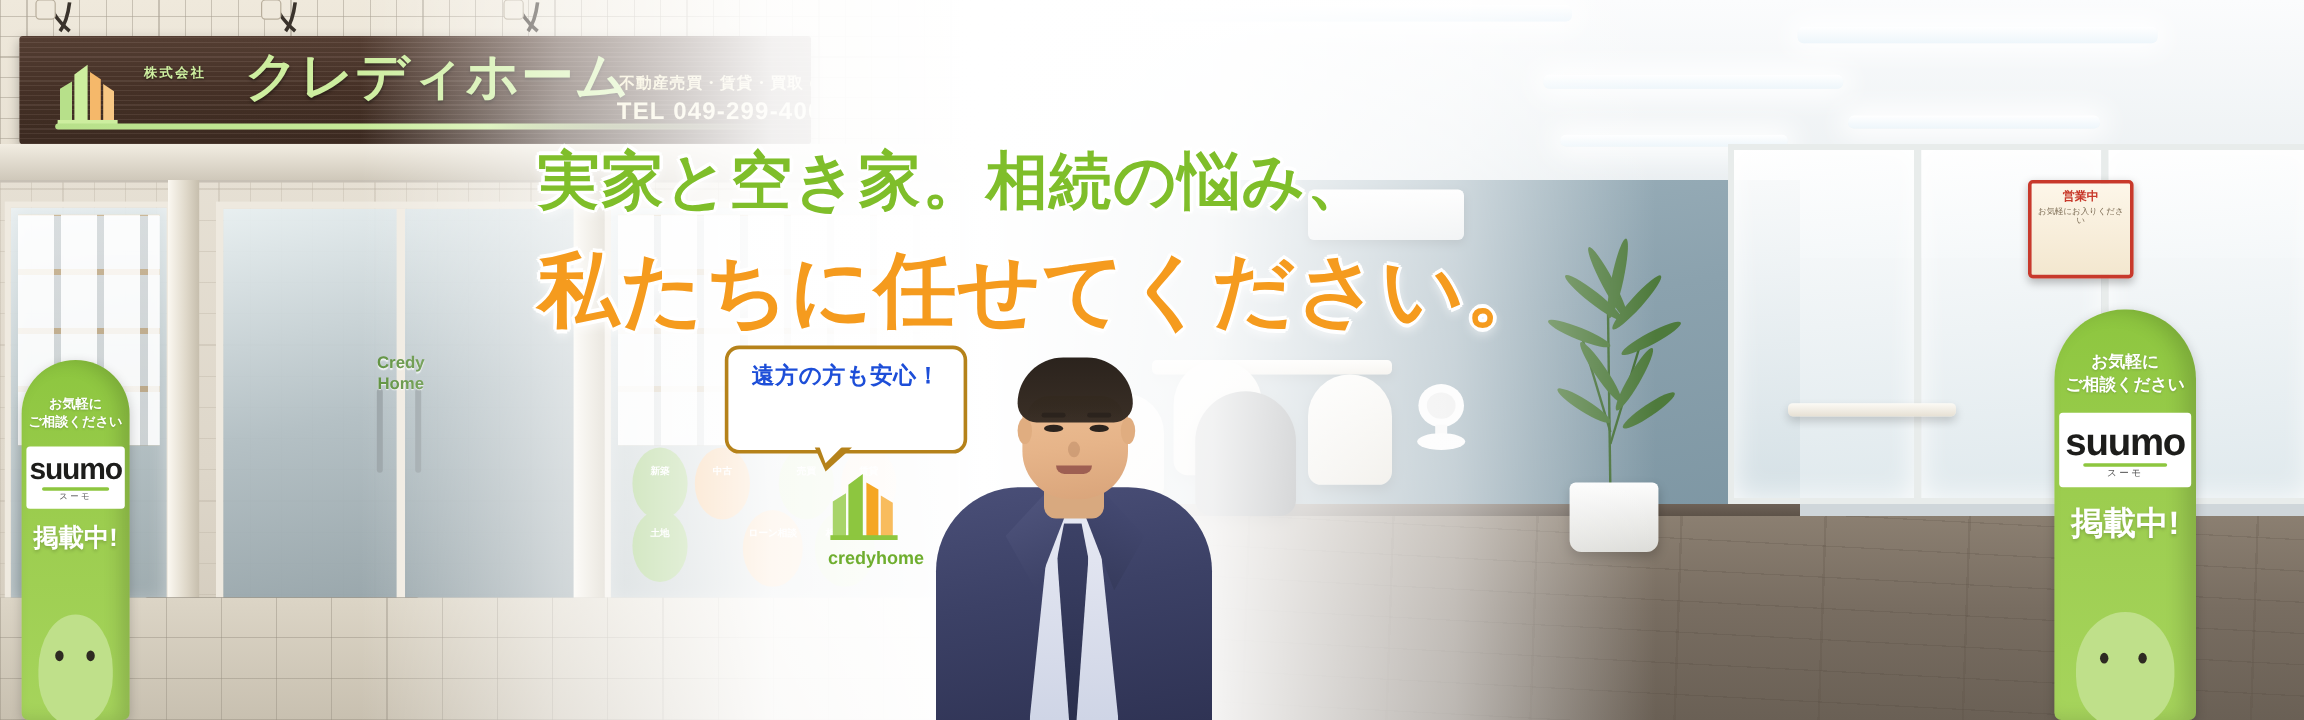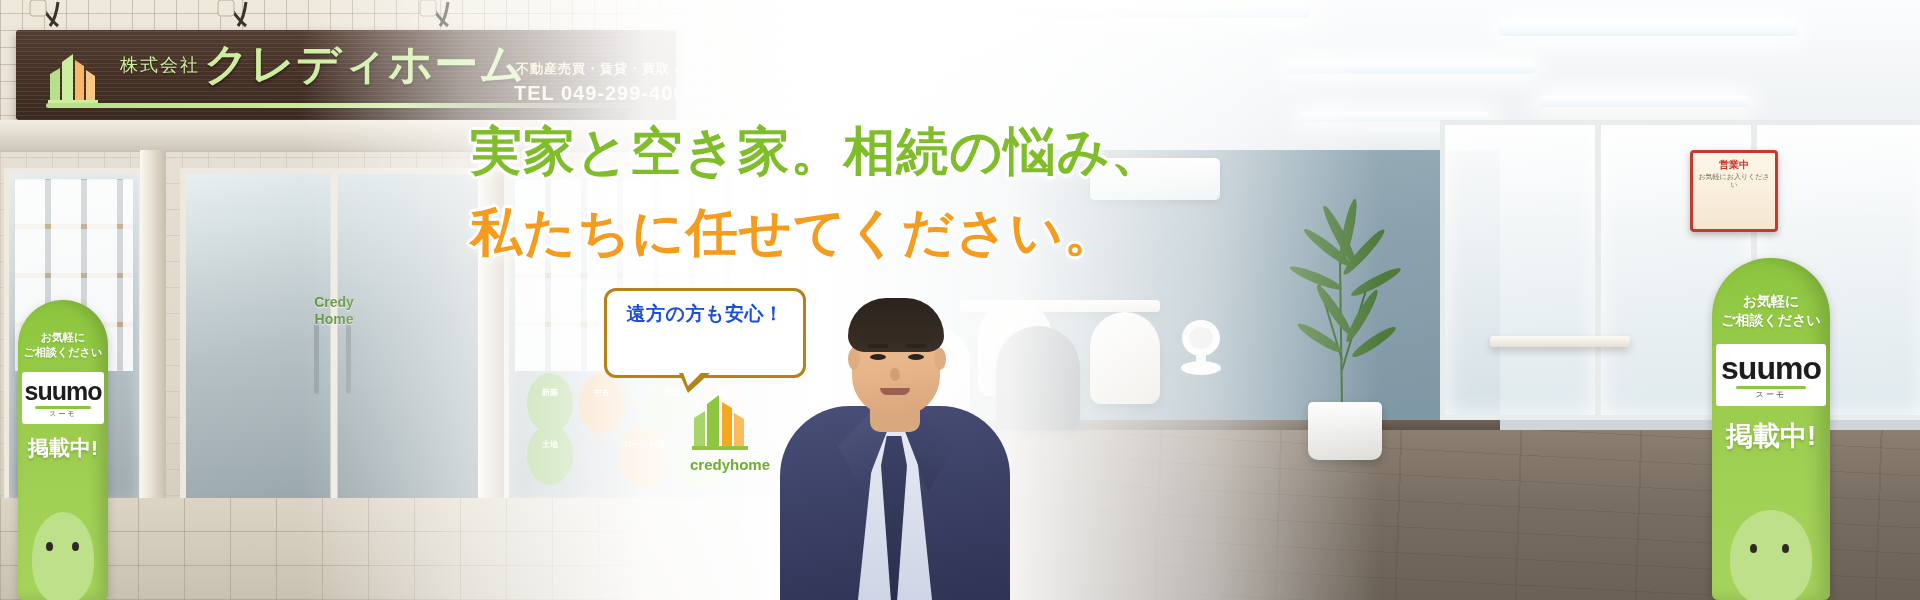--- a/index.html
+++ b/index.html
@@ -52,21 +52,21 @@
     position:absolute;left:30px;bottom:12px;width:600px;height:5px;
     background:linear-gradient(90deg,#b7e08a,#cdee9f 60%,rgba(205,238,159,0));
     border-radius:3px;
   }
   .sign-logo{
     position:absolute;left:30px;top:18px;width:66px;height:56px;
   }
   .sign-name{
     position:absolute;left:104px;top:26px;
     color:#cdee9f;
-    font-size:18px;font-weight:normal;letter-spacing:2px;
+    font-size:11px;font-weight:bold;letter-spacing:2px;
     text-shadow:0 1px 2px rgba(0,0,0,.5);
     line-height:1;
   }
   .sign-name-main{
     position:absolute;left:188px;top:12px;
     color:#cdee9f;
     font-size:44px;font-weight:bold;letter-spacing:1px;
     text-shadow:0 2px 3px rgba(0,0,0,.45);
     line-height:1;
     white-space:nowrap;
@@ -252,39 +252,39 @@
     left:300px;width:520px;
     background:linear-gradient(90deg, rgba(255,255,255,0) 0%, rgba(255,255,255,.55) 32%, rgba(255,255,255,.93) 66%, #ffffff 100%);
   }
   .fade-r{
     left:820px;width:560px;
     background:linear-gradient(90deg, #ffffff 0%, rgba(255,255,255,.93) 34%, rgba(255,255,255,.55) 70%, rgba(255,255,255,0) 100%);
   }
 
   
   .headline{
-    position:absolute;left:470px;top:118px;width:620px;
+    position:absolute;left:448px;top:118px;width:620px;
     text-align:left;
     pointer-events:none;
   }
   .hl-line{
     font-weight:bold;
     letter-spacing:1px;
     line-height:1.28;
     white-space:nowrap;
   }
   .hl-1{
     font-size:52px;color:#7fbe2a;
     text-shadow:
       3px 0 0 #fff, -3px 0 0 #fff, 0 3px 0 #fff, 0 -3px 0 #fff,
       2px 2px 0 #fff, -2px 2px 0 #fff, 2px -2px 0 #fff, -2px -2px 0 #fff,
       0 4px 10px rgba(255,255,255,.95);
   }
   .hl-2{
-    font-size:52px;color:#f59b1e;margin-top:14px;
+    font-size:68px;color:#f59b1e;margin-top:14px;
     text-shadow:
       3px 0 0 #fff, -3px 0 0 #fff, 0 3px 0 #fff, 0 -3px 0 #fff,
       2px 2px 0 #fff, -2px 2px 0 #fff, 2px -2px 0 #fff, -2px -2px 0 #fff,
       0 4px 10px rgba(255,255,255,.95);
   }
 
   
   .bubble{
     position:absolute;left:604px;top:288px;width:196px;height:84px;
     border:3px solid #b5821a;border-radius:12px;background:#ffffff;

